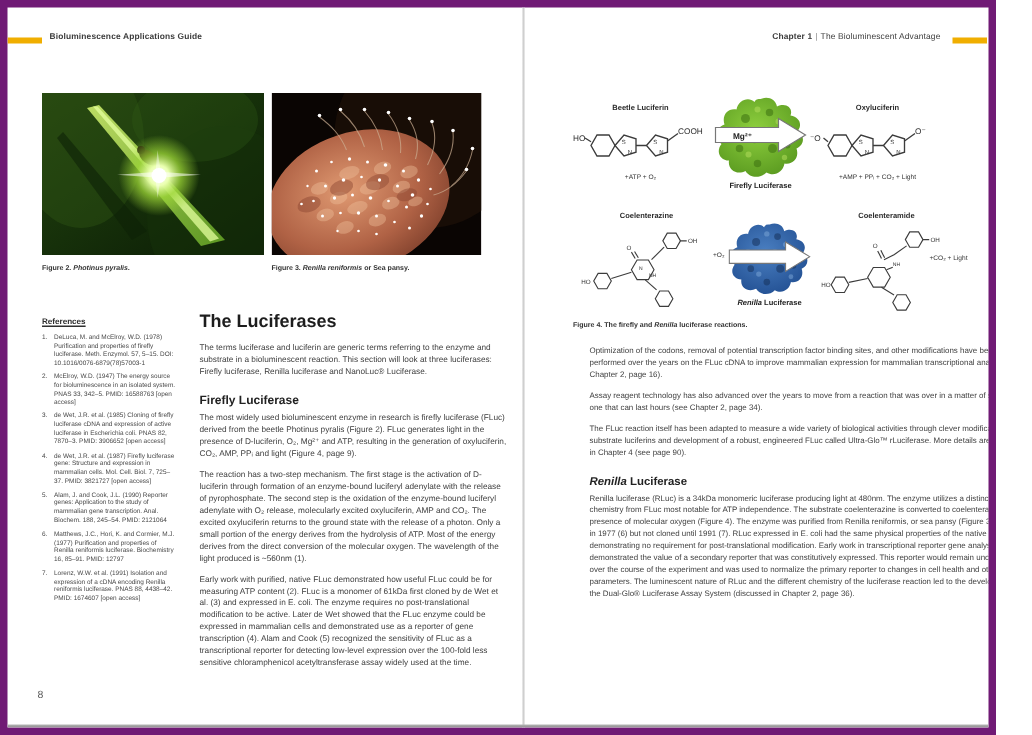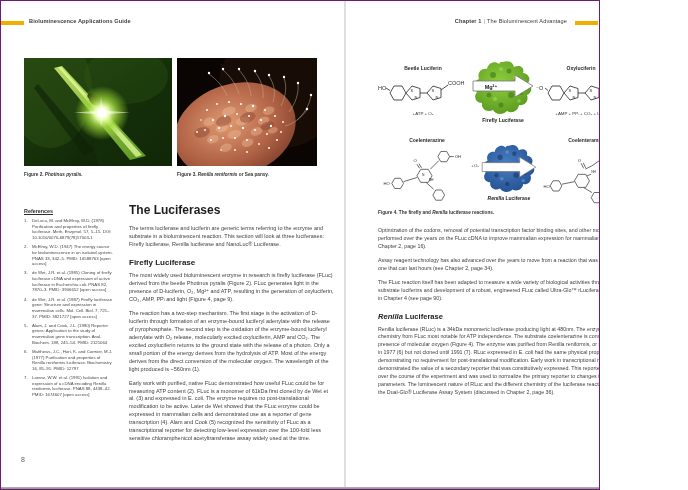--- a/index.html
+++ b/index.html
@@ -1,19 +1,19 @@
 <!DOCTYPE html>
 <html style="--accent-yellow: #F0AE00; --firefly-green: #6FB42C; --renilla-blue: #2F5FA5;"><head>
 <meta charset="utf-8">
 <style>
   * { margin:0; padding:0; box-sizing:border-box; }
   html,body { background:#fff; }
   body { font-family:"Liberation Sans","DejaVu Sans",sans-serif; }
-  .spread { position:relative; width:600px; height:490px; background:#ffffff;
-            border:1px solid #701a75; overflow:hidden; }
+  .spread { position:relative; width:664px; height:490px; background:#ffffff;
+            border:5px solid #701a75; overflow:hidden; }
   .bottom-edge { position:absolute; left:0; right:0; bottom:0; height:2px;
                  background:linear-gradient(#b5b5b5,#8f8f8f); }
   .spine { position:absolute; left:343px; top:0; width:2px; height:100%;
            background:linear-gradient(to right,#efefef,#cfcfcf,#efefef); }
 
   .bar { position:absolute; top:20px; width:23px; height:4px; background:var(--accent-yellow,#F0AE00); }
   .bar-left { left:0; }
   .bar-right { right:1px; }
   .hdr { position:absolute; top:17px; font-size:5.6px; color:#3c3c3c; letter-spacing:.1px; }
   .hdr-left { left:28px; font-weight:bold; }
@@ -43,21 +43,21 @@
 
   .fig4 { position:absolute; left:374px; top:58px; width:252px; height:150px; }
   .cell { position:absolute; text-align:center; }
   .cell .clabel { font-size:5px; font-weight:bold; color:#2b2b2b; margin-bottom:1px; }
   .cell .cnote { font-size:4.4px; color:#333; margin-top:1px; }
   .cell svg { display:block; margin:0 auto; }
   .note-abs { position:absolute; font-size:4.4px; color:#333; white-space:nowrap; }
   .enzyme { position:absolute; text-align:center; font-size:5px; font-weight:bold; color:#222; width:84px; }
   .fig4cap { position:absolute; left:377px; top:209px; font-size:4.7px; font-weight:bold; color:#333; }
 
-  .main-right { position:absolute; left:377px; top:226px; width:294px; color:#3e3e3e; }
+  .main-right { position:absolute; left:388px; top:226px; width:294px; color:#3e3e3e; }
   .main-right p { font-size:5.3px; line-height:1.5; margin-bottom:6px; }
   .main-right h2 { font-size:7.6px; font-weight:bold; color:#222; margin:9px 0 5px; }
 
   .chem text { font-family:"Liberation Sans","DejaVu Sans",sans-serif; fill:#2e2e2e; }
   .chem polygon, .chem line, .chem path { fill:none; stroke:#3c3c3c; stroke-width:0.9; }
   .arrow-label { font-weight:bold; }
 </style>
 </head>
 <body>
 

